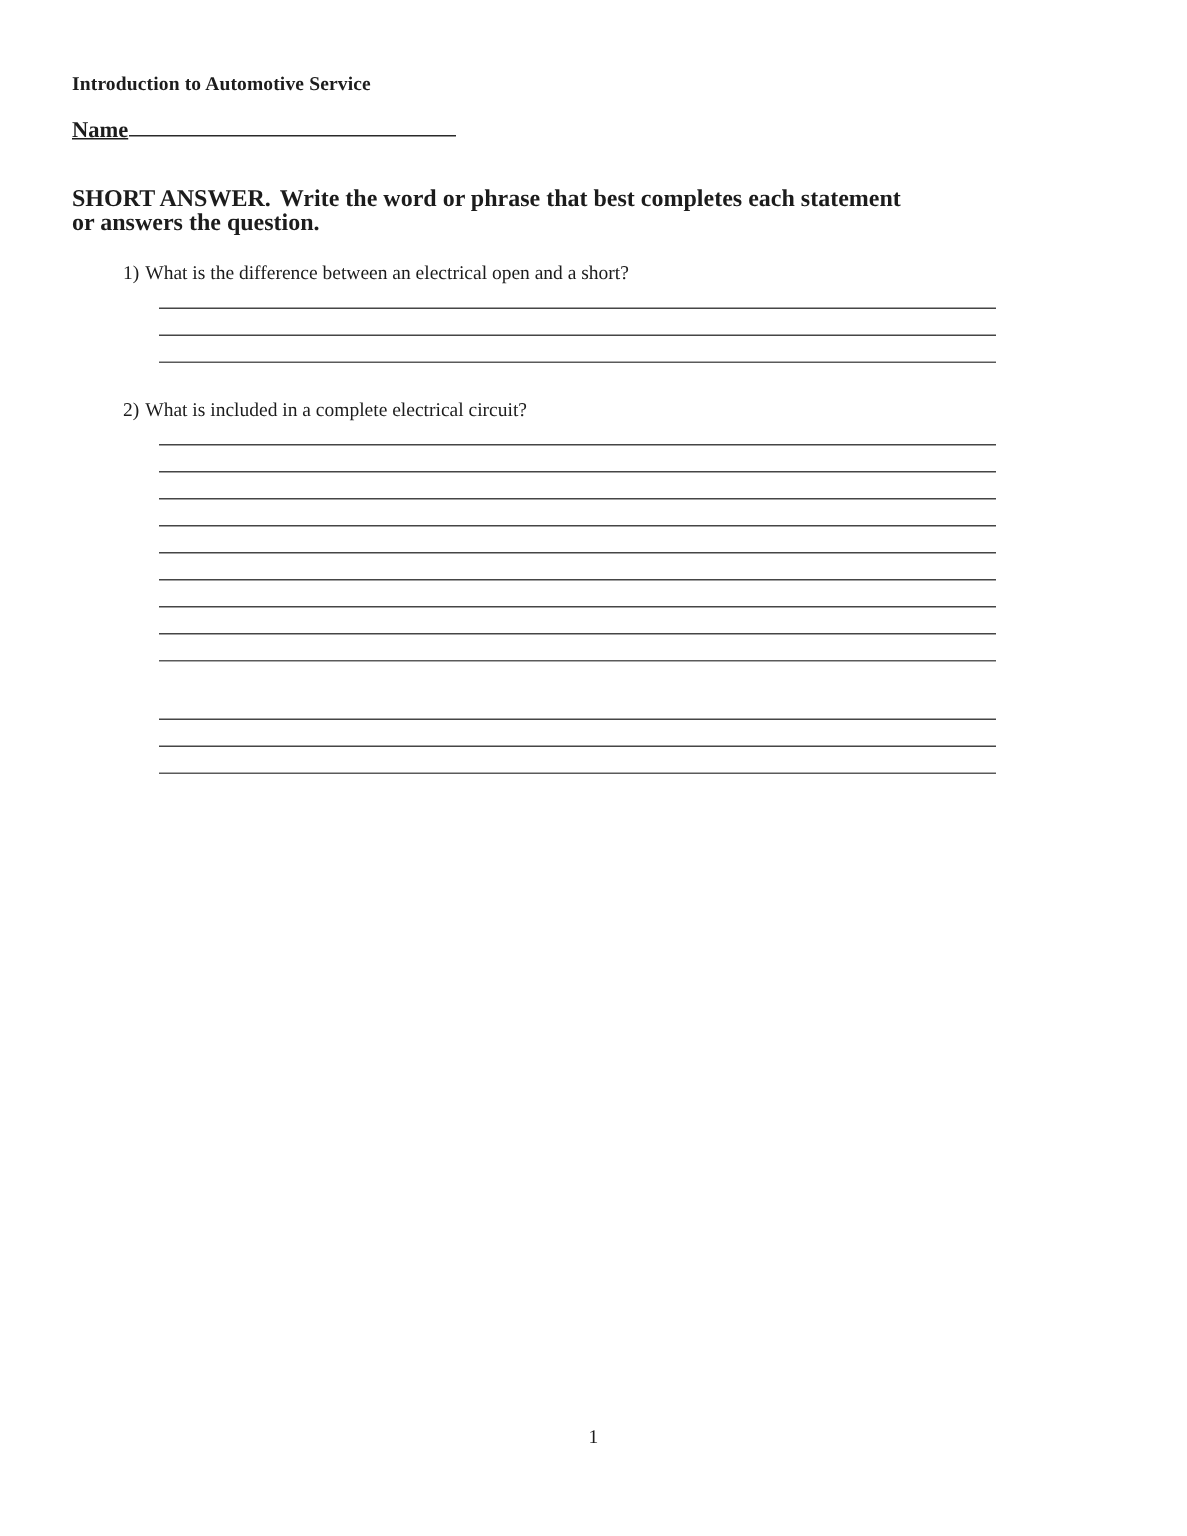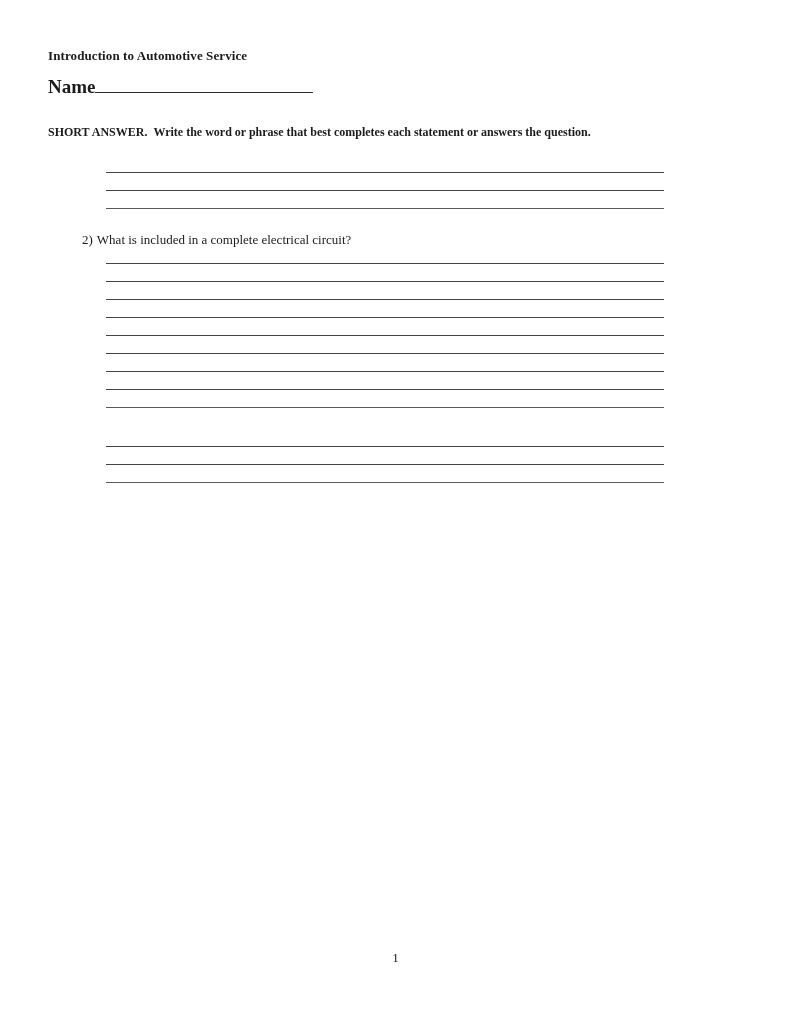--- a/index.html
+++ b/index.html
@@ -19,34 +19,35 @@
     overflow: hidden;
   }
   .header-line {
     font-size: 13px;
     line-height: 15px;
     font-weight: 600;
     letter-spacing: 0.1px;
   }
   .name-row {
     margin-top: 16px;
-    font-size: 19px;
+    font-size: 15px;
     font-weight: bold;
     line-height: 15px;
+    text-decoration: underline;
   }
   .name-line {
     display: inline-block;
     width: 218px;
     height: 11px;
     border-bottom: 1.4px solid #2a2a2a;
     vertical-align: baseline;
   }
   .instructions {
     margin: 30px 0 0 0;
-    font-size: 12px;
+    font-size: 16px;
     font-weight: bold;
     line-height: 16px;
   }
   .instructions .lead { margin-right: 6px; }
   .questions { margin-top: 17px; }
   .question { margin: 0 0 23px 0; }
   .q-text {
     margin: 0 0 0 34px;
     font-size: 13px;
     line-height: 16px;
@@ -86,20 +87,21 @@
   <div class="name-row">
     <span>Name</span><span class="name-line"></span>
   </div>
 
   <p class="instructions">
     <span class="lead">SHORT ANSWER.</span><span>Write the word or phrase that best completes each statement or answers the question.</span>
   </p>
 
   <div class="questions" id="questions">
   <div class="question">
+    <p class="q-text"><span class="q-num">1)</span><span>What is the difference between an electrical open and a short?</span></p>
     <div class="answer-lines">
           <div class="answer-line"></div>
           <div class="answer-line"></div>
           <div class="answer-line"></div>
         </div>
   </div>
 
   <div class="question">
     <p class="q-text"><span class="q-num">2)</span><span>What is included in a complete electrical circuit?</span></p>
     <div class="answer-lines">

